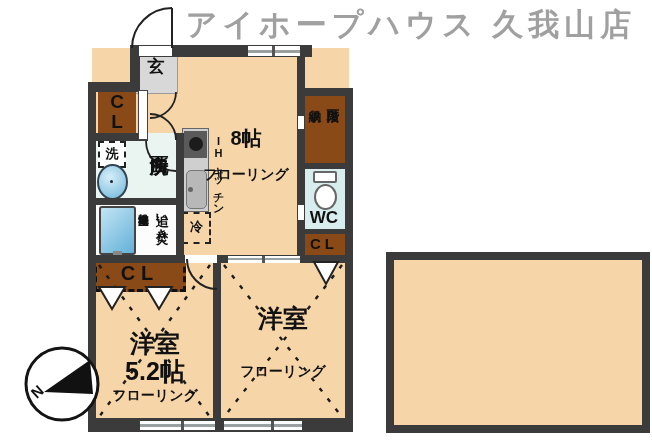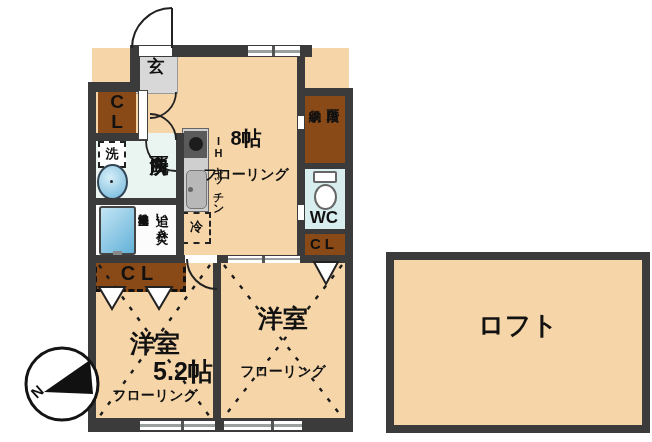--- a/index.html
+++ b/index.html
@@ -18,20 +18,21 @@
   .ctr{text-align:center;}
   .peach{background:#f6d5a8;}
   .brown{background:#8a4a17;}
   .header{color:#a0a0a0;font-weight:bold;font-size:31px;letter-spacing:5px;white-space:nowrap;}
 </style>
 </head>
 <body>
 
 <div id="plan">
 
+  <div class="abs header ctr" style="left:170px;top:4px;width:482px;">アイホープハウス 久我山店</div>
 
   <div class="fill peach" style="left:92px;top:48px;width:257px;height:380px;"></div>
   <div class="fill" style="left:134px;top:48px;width:42px;height:44px;background:#d8d8d8;border:1px solid #9a9a9a;"></div>
   <div class="fill" style="left:92px;top:133px;width:88px;height:67px;background:#eaf4f1;"></div>
   <div class="fill" style="left:92px;top:200px;width:88px;height:60px;background:#fcfcfc;"></div>
   <div class="fill" style="left:303px;top:169px;width:42px;height:60px;background:#d8edee;"></div>
 
   <div class="fixture brown" style="left:98px;top:90px;width:38px;height:46px;"></div>
   <div class="fixture brown" style="left:303px;top:96px;width:42px;height:67px;"></div>
   <div class="fixture brown" style="left:303px;top:233px;width:42px;height:24px;"></div>
@@ -125,22 +126,21 @@
   <div class="lbl ctr" style="left:186px;top:128px;width:120px;font-size:20px;">8帖</div>
   <div class="lbl ctr" style="left:186px;top:167px;width:120px;font-size:14px;">フローリング</div>
 
   <div class="lbl vtext" style="left:306px;top:100px;height:60px;font-size:12.5px;line-height:18px;">階段下
 収納</div>
   <div class="lbl ctr" style="left:303px;top:209px;width:42px;font-size:17px;">WC</div>
   <div class="lbl ctr" style="left:303px;top:236px;width:42px;font-size:15px;letter-spacing:4px;">CL</div>
   <div class="lbl ctr" style="left:94px;top:263px;width:92px;font-size:20px;letter-spacing:6px;">CL</div>
 
   <div class="lbl ctr" style="left:96px;top:330px;width:118px;font-size:25px;">洋室</div>
-  <div class="lbl ctr" style="left:96px;top:358px;width:118px;font-size:25px;padding-left:28px;">5.2帖</div>
+  <div class="lbl ctr" style="left:96px;top:358px;width:118px;font-size:25px;">5.2帖</div>
   <div class="lbl ctr" style="left:96px;top:388px;width:118px;font-size:14px;">フローリング</div>
 
   <div class="lbl ctr" style="left:224px;top:305px;width:118px;font-size:25px;">洋室</div>
   <div class="lbl ctr" style="left:224px;top:364px;width:118px;font-size:14px;">フローリング</div>
 
-  <div class="lbl ctr" style="left:390px;top:312px;width:256px;font-size:26px;">ロフト</div>
 
   <div class="lbl" style="left:32px;top:384px;font-size:15px;transform:rotate(-42deg);">N</div>
 </div>
 
 </body></html>

